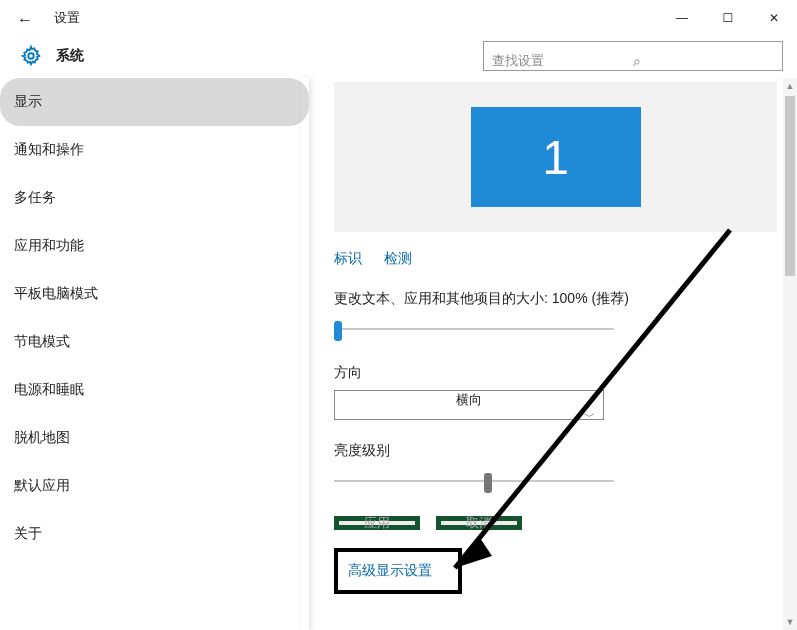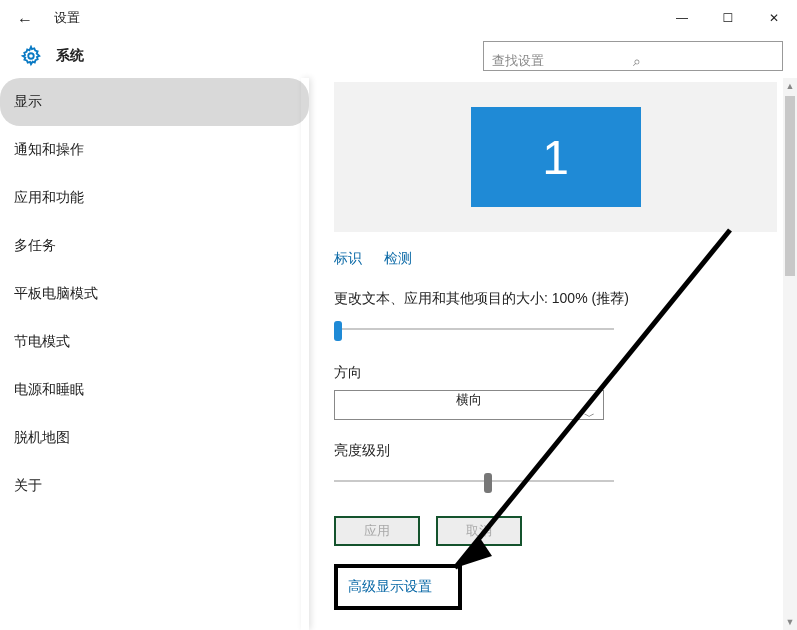--- a/index.html
+++ b/index.html
@@ -93,21 +93,21 @@
   }
   .slider-thumb.gray { background: #777; }
   .select {
     margin-top: 8px; width: 270px; height: 30px;
     border: 1px solid #888; display: flex; align-items: center;
     padding: 0 8px; font-size: 13px; cursor: pointer; flex-direction: column;
   }
   .select .chev { margin-left: auto; font-size: 11px; color: #555;}
   .btn-row { margin-top: 22px; display: flex; gap: 16px; }
   .btn {
-    width: 86px; height: 30px; border: 2px solid #14532d;
+    width: 86px; height: 14px; border: 5px solid #14532d;
     background: #ededed; color: #a9a9a9;
     display: flex; align-items: center; justify-content: center;
     font-size: 13px;
   }
   .adv-link-box {
     margin-top: 18px; border: 4px solid #000;
     display: inline-block; padding: 10px 26px 10px 10px;
   }
   .adv-link-box a { color: #0968a6; text-decoration: none; font-size: 14px; }
   .scrollbar {
@@ -156,36 +156,39 @@
 
 <div class="body">
   <div class="sidebar">
     <div class="sidebar-item selected">
         <span>显示</span>
       </div>
     <div class="sidebar-item">
         <span>通知和操作</span>
       </div>
     <div class="sidebar-item">
+        <span>多任务</span>
+      </div>
+    <div class="sidebar-item">
         <span>应用和功能</span>
       </div>
     <div class="sidebar-item">
-        <span>多任务</span>
-      </div>
-    <div class="sidebar-item">
         <span>平板电脑模式</span>
       </div>
     <div class="sidebar-item">
         <span>节电模式</span>
       </div>
     <div class="sidebar-item">
         <span>电源和睡眠</span>
       </div>
     <div class="sidebar-item">
         <span>脱机地图</span>
+      </div>
+    <div class="sidebar-item">
+        <span>默认应用</span>
       </div>
     <div class="sidebar-item">
         <span>关于</span>
       </div>
   </div>
 
   <div class="content">
     <div class="monitor-area">
       <div class="monitor">
           <span>1</span>

